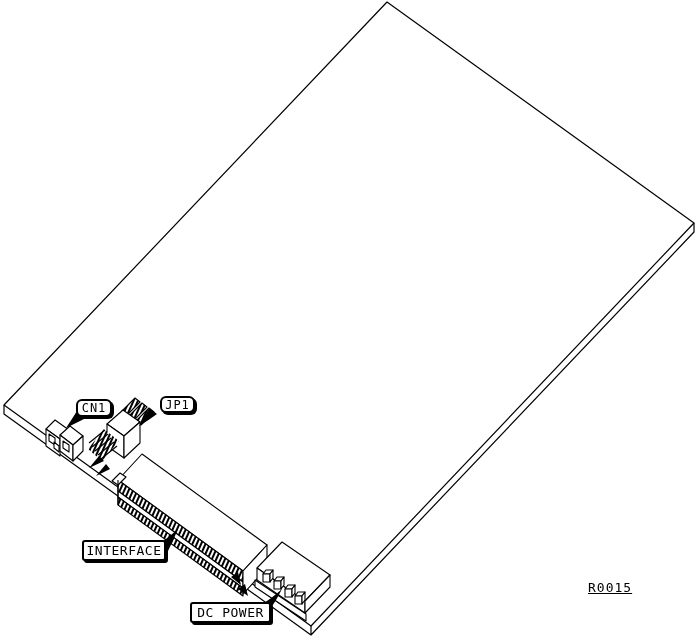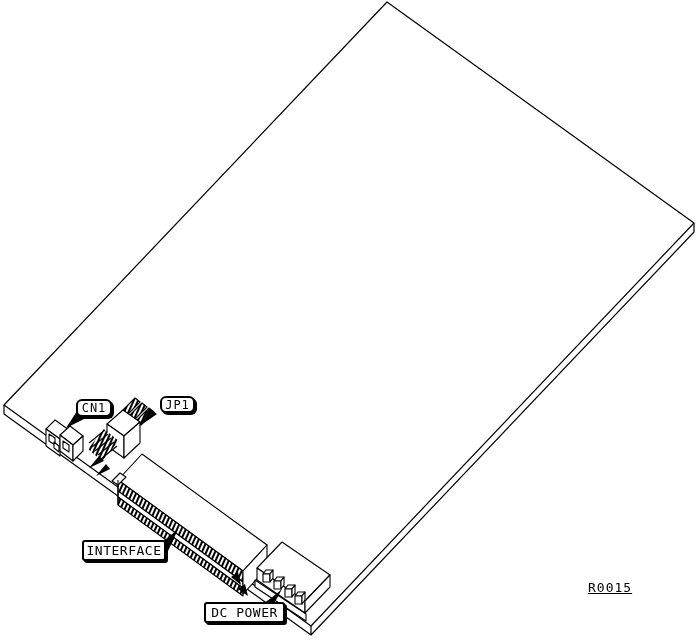--- a/index.html
+++ b/index.html
@@ -7,21 +7,21 @@
          font-family:"DejaVu Sans Mono","Liberation Mono",monospace;}
   .stage svg{position:absolute;left:0;top:0;}
   .callout{position:absolute;background:#fff;border:2px solid #000;box-shadow:2px 2px 0 #000;
            display:flex;align-items:center;justify-content:center;
            font-size:13px;letter-spacing:1px;color:#000;white-space:nowrap;z-index:5;}
   .rounded{border-radius:6px;}
   .square{border-radius:3px;}
   #callout-cn1{left:76px;top:399px;width:32px;height:14px;font-size:12px;}
   #callout-jp1{left:146px;top:396px;width:31px;height:13px;font-size:12px;margin-left:14px;}
   #callout-interface{left:82px;top:540px;width:80px;height:17px;font-size:13px;letter-spacing:0.5px;}
-  #callout-dcpower{left:204px;top:602px;width:77px;height:17px;font-size:13px;letter-spacing:0.5px;}
+  #callout-dcpower{left:190px;top:602px;width:77px;height:17px;font-size:13px;letter-spacing:0.5px;}
   .refnum{position:absolute;left:588px;top:580px;font-size:13px;letter-spacing:1px;color:#000;text-decoration:underline;}
 </style>
 </head>
 <body>
 
 <div class="stage">
 
   <svg width="696" height="640" viewBox="0 0 696 640">
     <defs>
       <pattern id="pinhatch" patternUnits="userSpaceOnUse" width="4" height="4" patternTransform="rotate(24)">

